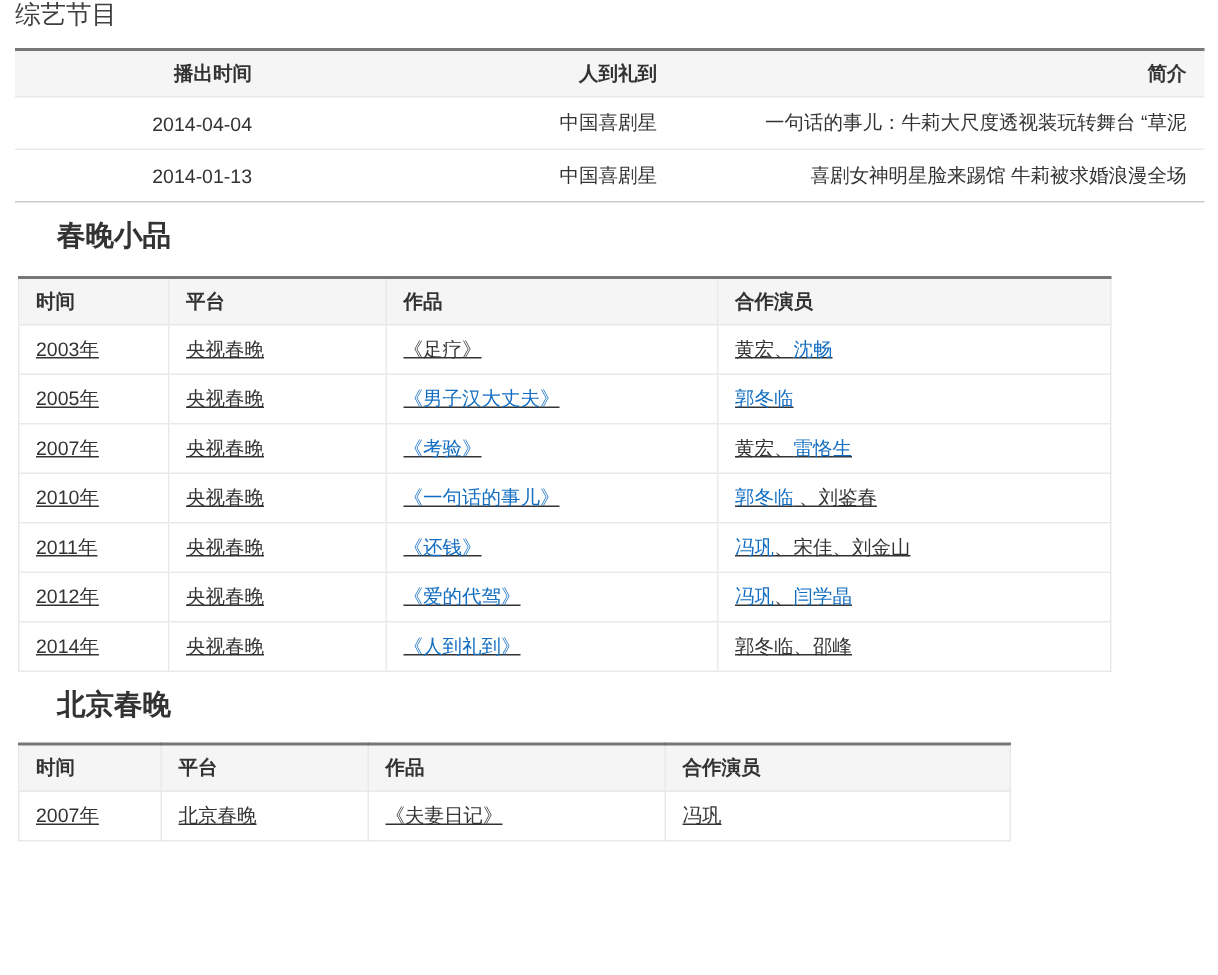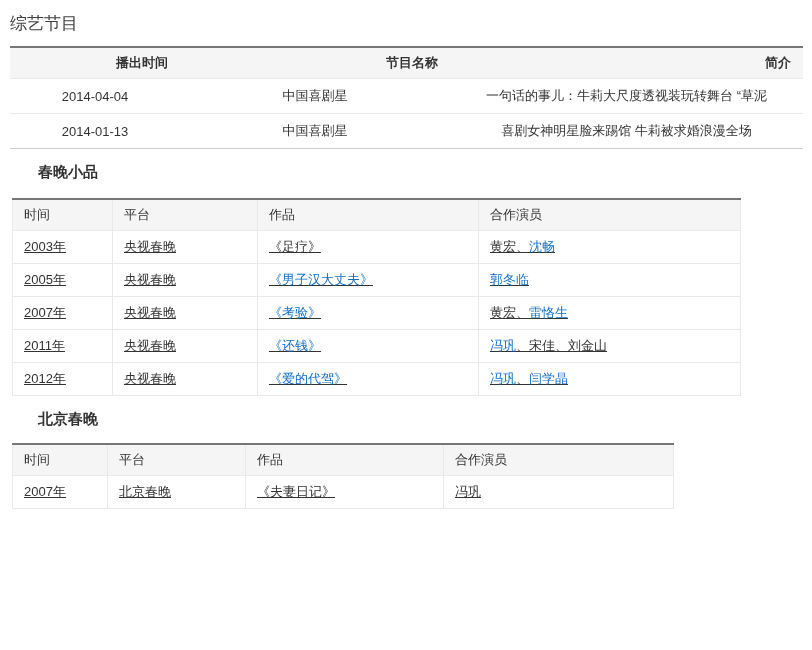--- a/index.html
+++ b/index.html
@@ -13,57 +13,57 @@
   *{box-sizing:border-box;}
   html,body{margin:0;padding:0;background:#fff;}
   body{
     font-family:"Liberation Sans","DejaVu Sans",sans-serif;
     color:var(--txt);
     width:812px;height:650px;overflow:hidden;
   }
   .page{width:812px;height:650px;background:#fff;}
   h2.sec{
     font-size:17px;font-weight:400;color:#404040;
-    margin:0 0 0 10px;padding-top:14px;line-height:20px;
+    margin:0 0 0 10px;padding-top:0;line-height:20px;
   }
   h2.sec2{padding-top:14px;}
   h3.sub{
-    font-size:15px;font-weight:700;color:#333;
+    font-size:19px;font-weight:700;color:#333;
     margin:14px 0 0 38px;line-height:17px;
   }
   table{border-collapse:collapse;table-layout:fixed;font-size:13px;color:var(--txt);}
   
   table.plain{
     margin:12px 0 0 10px;width:793px;
     border-top:2px solid var(--top-border);
     border-bottom:1px solid var(--bottom);
   }
   table.plain th{
     background:var(--head-bg);
     text-align:right;font-weight:700;
     padding:6px 12px;height:26px;
     border-bottom:1px solid var(--inner);
   }
   table.plain td{
     padding:8px 12px;height:31px;
     border-bottom:1px solid var(--inner);
-    text-align:center;vertical-align:middle;
+    text-align:right;vertical-align:middle;
     white-space:nowrap;overflow:hidden;
   }
   table.plain tr:last-child td{border-bottom:none;}
   
   table.grid{
     margin:18px 0 0 12px;
     border:1px solid var(--inner);
     border-top:2px solid var(--top-border);
     border-bottom:1px solid var(--bottom);
   }
   table.grid th{
     background:var(--head-bg);
-    text-align:left;font-weight:400;
+    text-align:left;font-weight:700;
     padding:6px 11px;height:27px;
     border:1px solid var(--inner);
   }
   table.grid td{
     padding:7px 11px;height:29px;
     border:1px solid var(--inner);
     text-align:left;vertical-align:middle;
     white-space:nowrap;overflow:hidden;text-decoration:underline;
   }
   table.grid.gala{width:728px;}
@@ -82,21 +82,21 @@
 
   <table class="plain">
     <colgroup>
         <col class="c1">
         <col class="c2">
         <col class="c3">
       </colgroup>
     <thead>
         <tr>
           <th>播出时间</th>
-          <th>节目名称</th>
+          <th>人到礼到</th>
           <th>简介</th>
         </tr>
       </thead>
     <tbody>
         <tr>
           <td><span>2014-04-04</span></td>
           <td><span>中国喜剧星</span></td>
           <td><span>一句话的事儿：牛莉大尺度透视装玩转舞台 “草泥</span></td>
         </tr>
         <tr>
@@ -138,30 +138,42 @@
           <td><a class="lnk">《男子汉大丈夫》</a></td>
           <td><a class="lnk">郭冬临</a></td>
         </tr>
         <tr>
           <td><span>2007年</span></td>
           <td><span>央视春晚</span></td>
           <td><a class="lnk">《考验》</a></td>
           <td><span>黄宏、</span><a class="lnk">雷恪生</a></td>
         </tr>
         <tr>
+          <td><span>2010年</span></td>
+          <td><span>央视春晚</span></td>
+          <td><a class="lnk">《一句话的事儿》</a></td>
+          <td><a class="lnk">郭冬临</a><span> 、刘鉴春</span></td>
+        </tr>
+        <tr>
           <td><span>2011年</span></td>
           <td><span>央视春晚</span></td>
           <td><a class="lnk">《还钱》</a></td>
           <td><a class="lnk">冯巩</a><span>、宋佳、刘金山</span></td>
         </tr>
         <tr>
           <td><span>2012年</span></td>
           <td><span>央视春晚</span></td>
           <td><a class="lnk">《爱的代驾》</a></td>
           <td><a class="lnk">冯巩</a><span>、</span><a class="lnk">闫学晶</a></td>
+        </tr>
+        <tr>
+          <td><span>2014年</span></td>
+          <td><span>央视春晚</span></td>
+          <td><a class="lnk">《人到礼到》</a></td>
+          <td><span>郭冬临、邵峰</span></td>
         </tr>
       </tbody>
   </table>
 
   <h3 class="sub">北京春晚</h3>
 
   <table class="grid other">
     <colgroup>
         <col class="c1">
         <col class="c2">

